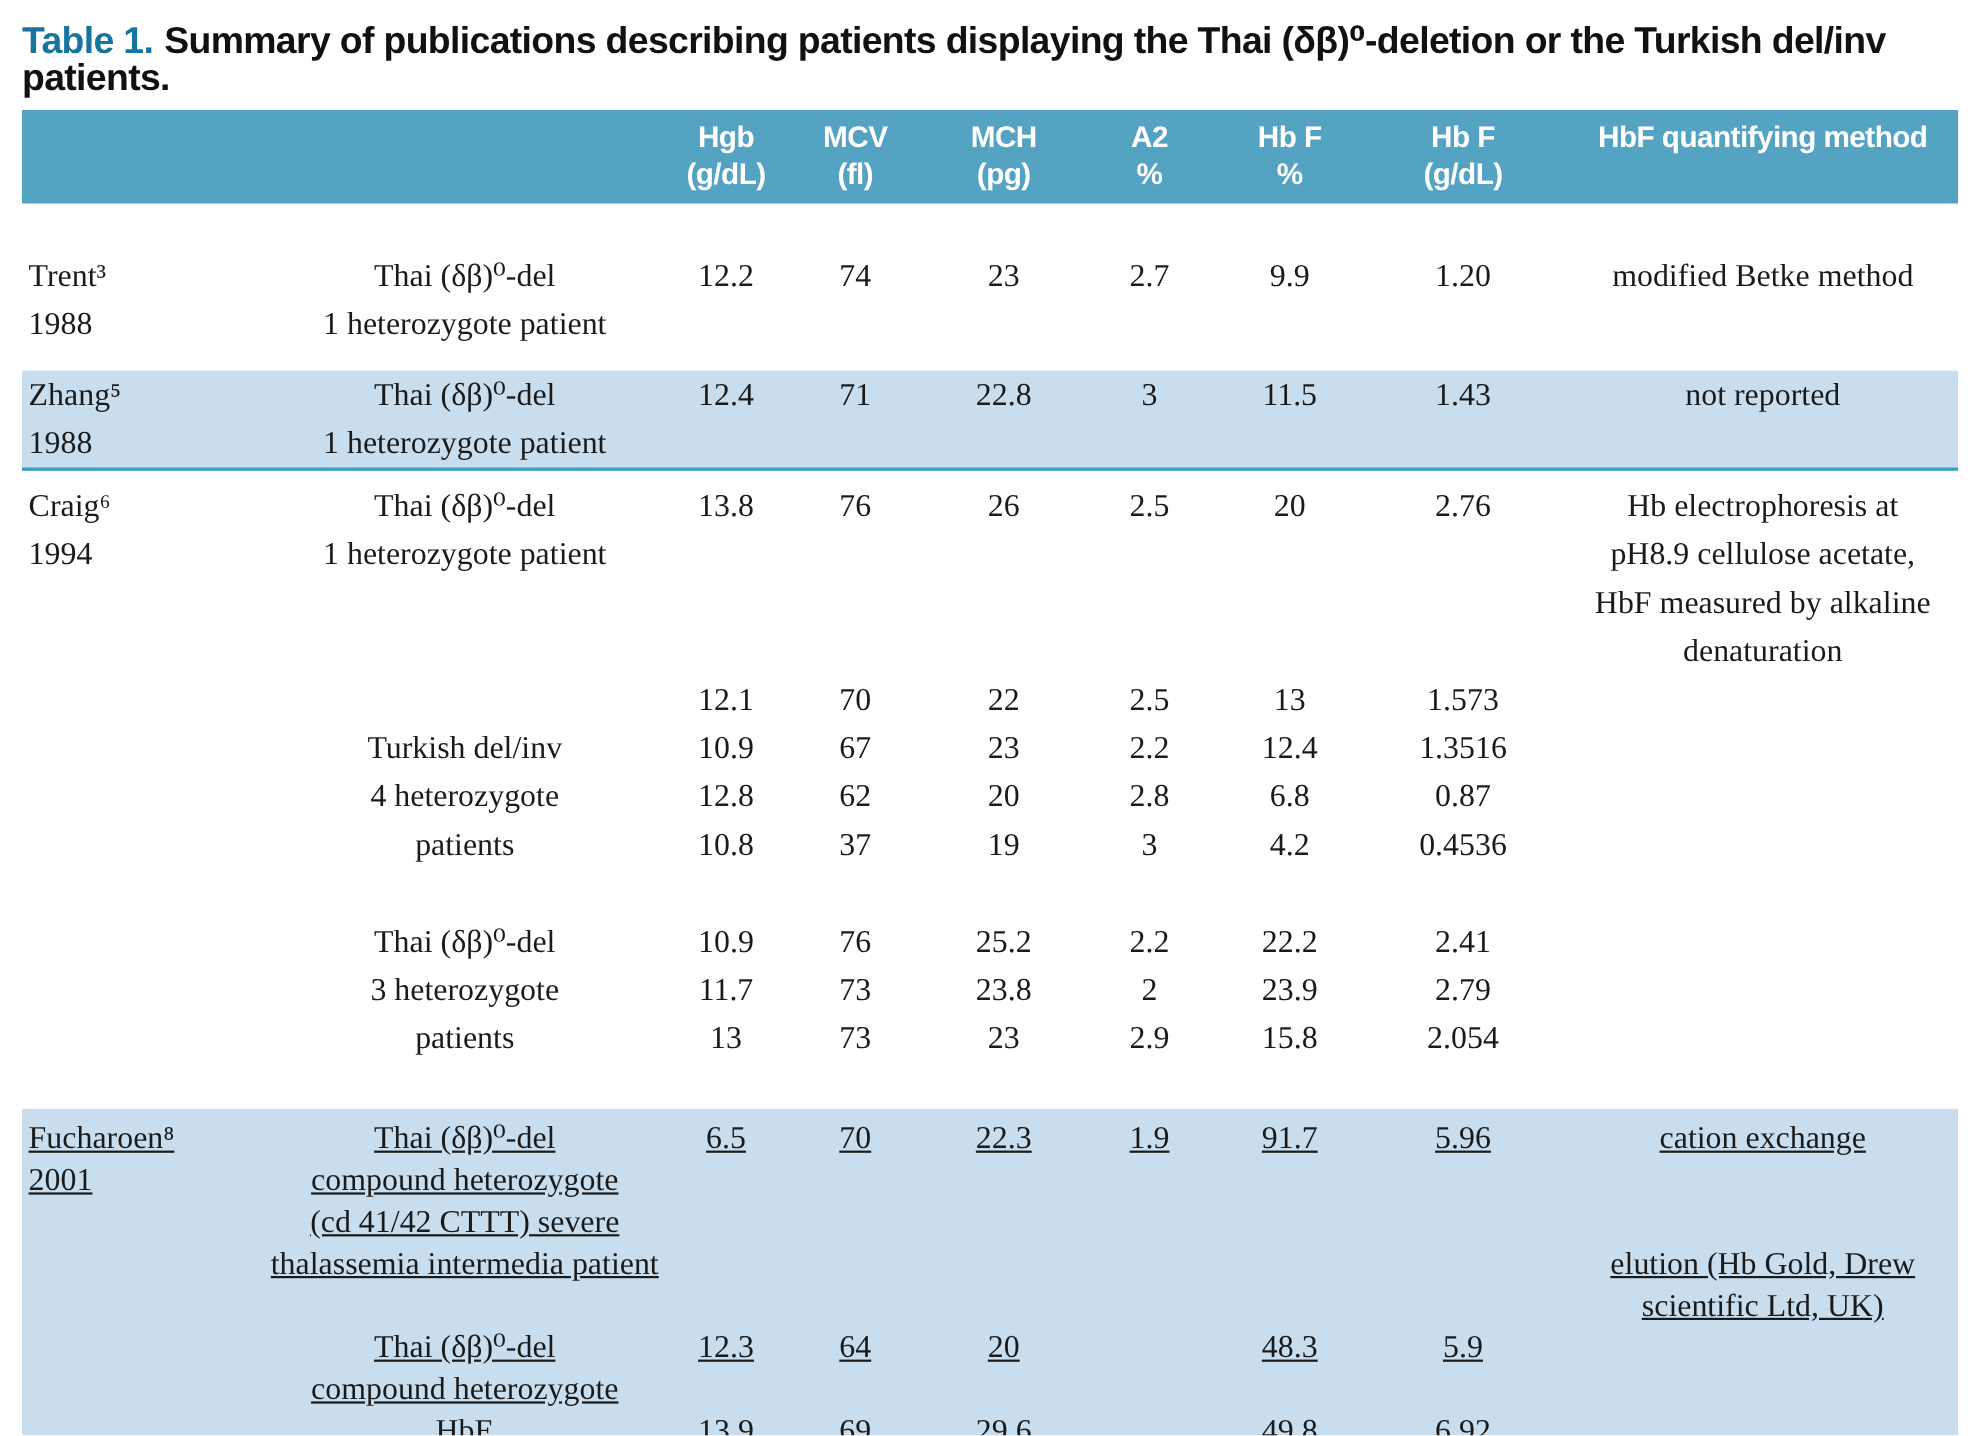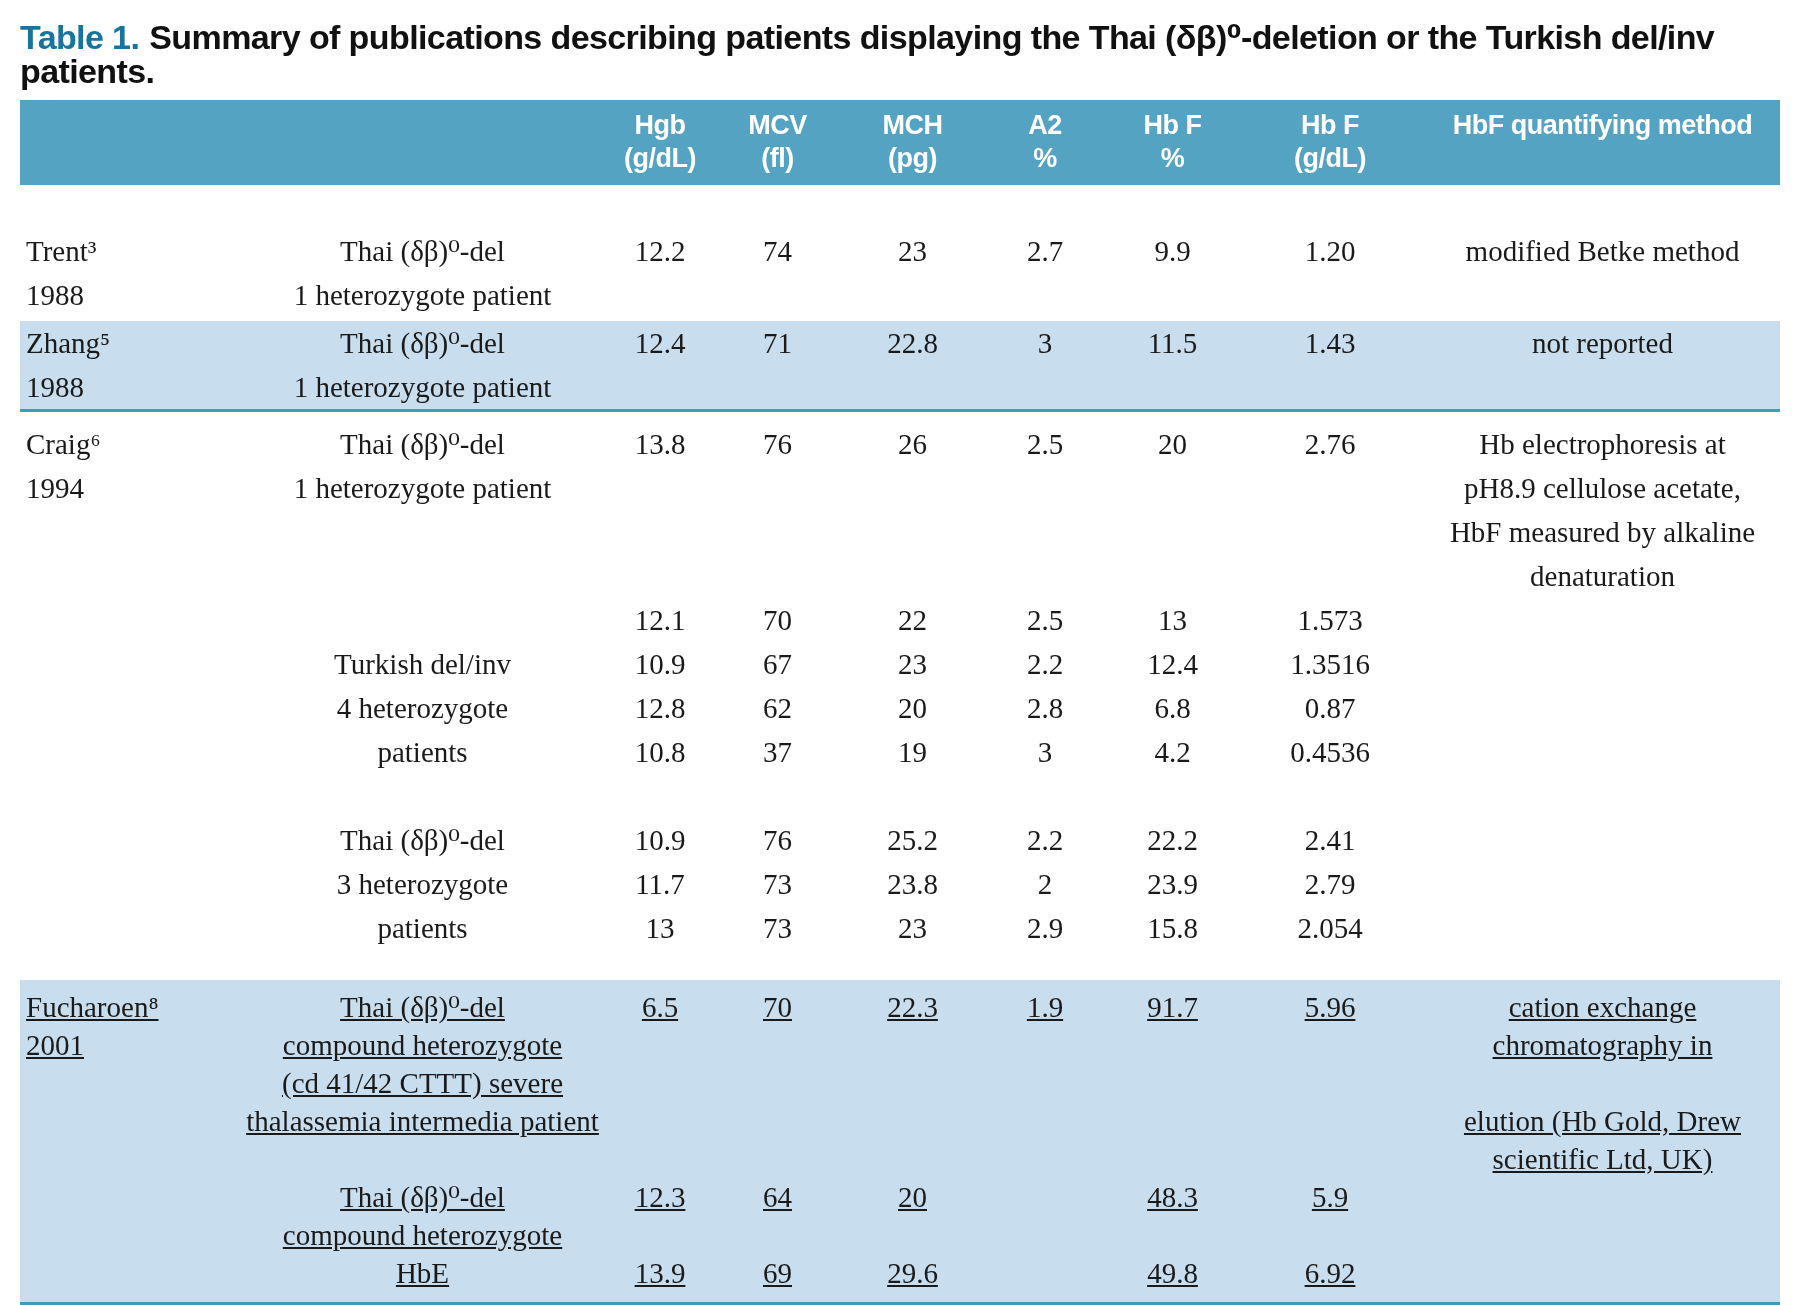--- a/index.html
+++ b/index.html
@@ -55,23 +55,23 @@
     height:44px;
     align-items:center;
   }
   .cell{
     text-align:center;
     font-size:29px;
     line-height:34px;
     white-space:nowrap;
   }
   .cell.c0{text-align:left;padding-left:6px;}
-  .section[data-name="table-section-trent-1988"]{padding:44px 0 4px 0;}
+  .section[data-name="table-section-trent-1988"]{padding:44px 0 20px 0;}
   .section[data-name="table-section-zhang-1988"]{border-bottom:3px solid var(--teal-line);}
-  .section[data-name="table-section-craig-1994"]{padding:10px 0 30px 0;}
+  .section[data-name="table-section-craig-1994"]{padding:10px 0 42px 0;}
   .section[data-name="table-section-fucharoen-2001"]{
     padding:8px 0 10px 0;
     border-bottom:3px solid var(--teal-line);
   }
   .section[data-name="table-section-fucharoen-2001"] .row{height:38px;text-decoration:underline;}
 </style>
 </head>
 <body>
 
 <div class="page" data-name="table-1-page">
@@ -314,21 +314,20 @@
           </div>
           <div class="row" data-name="table-row">
             <div class="cell c0" data-name="reference-cell">2001</div>
             <div class="cell c1" data-name="genotype-cell">compound heterozygote</div>
             <div class="cell c2" data-name="value-cell"></div>
             <div class="cell c3" data-name="value-cell"></div>
             <div class="cell c4" data-name="value-cell"></div>
             <div class="cell c5" data-name="value-cell"></div>
             <div class="cell c6" data-name="value-cell"></div>
             <div class="cell c7" data-name="value-cell"></div>
-            <div class="cell c8" data-name="method-cell">chromatography in</div>
           </div>
           <div class="row" data-name="table-row">
             <div class="cell c0" data-name="reference-cell"></div>
             <div class="cell c1" data-name="genotype-cell">(cd 41/42 CTTT) severe</div>
             <div class="cell c2" data-name="value-cell"></div>
             <div class="cell c3" data-name="value-cell"></div>
             <div class="cell c4" data-name="value-cell"></div>
             <div class="cell c5" data-name="value-cell"></div>
             <div class="cell c6" data-name="value-cell"></div>
             <div class="cell c7" data-name="value-cell"></div>

